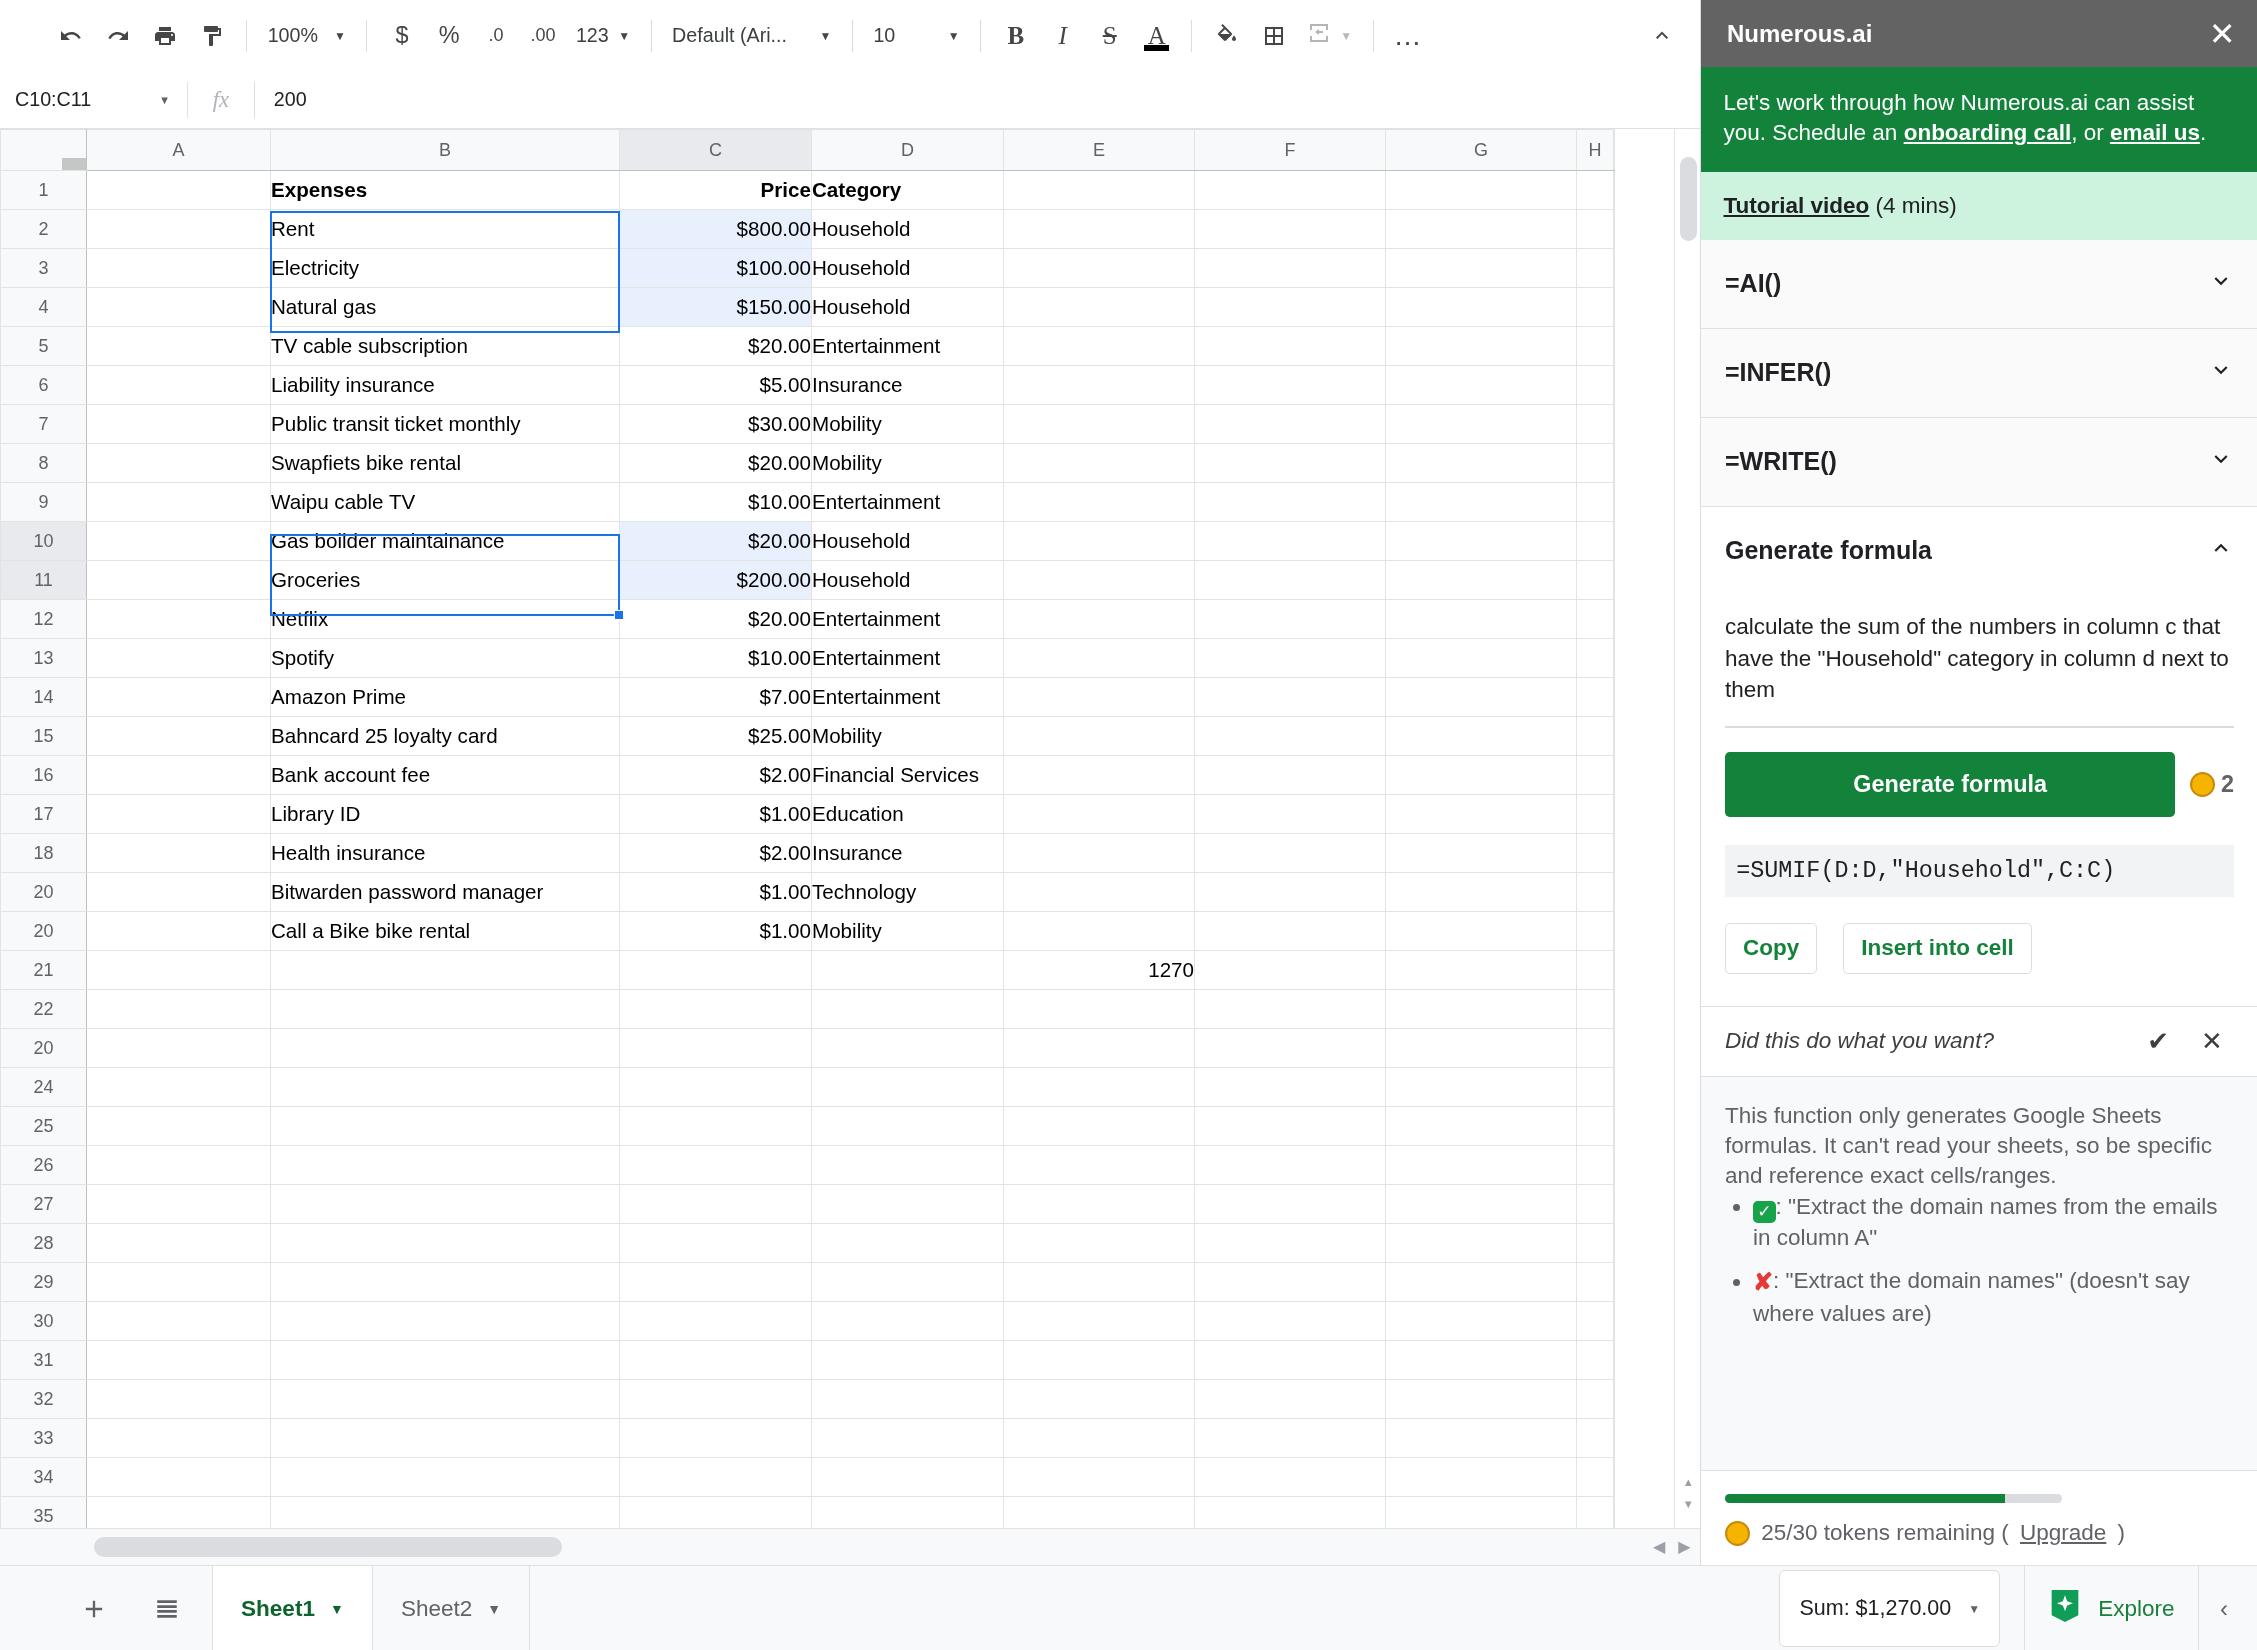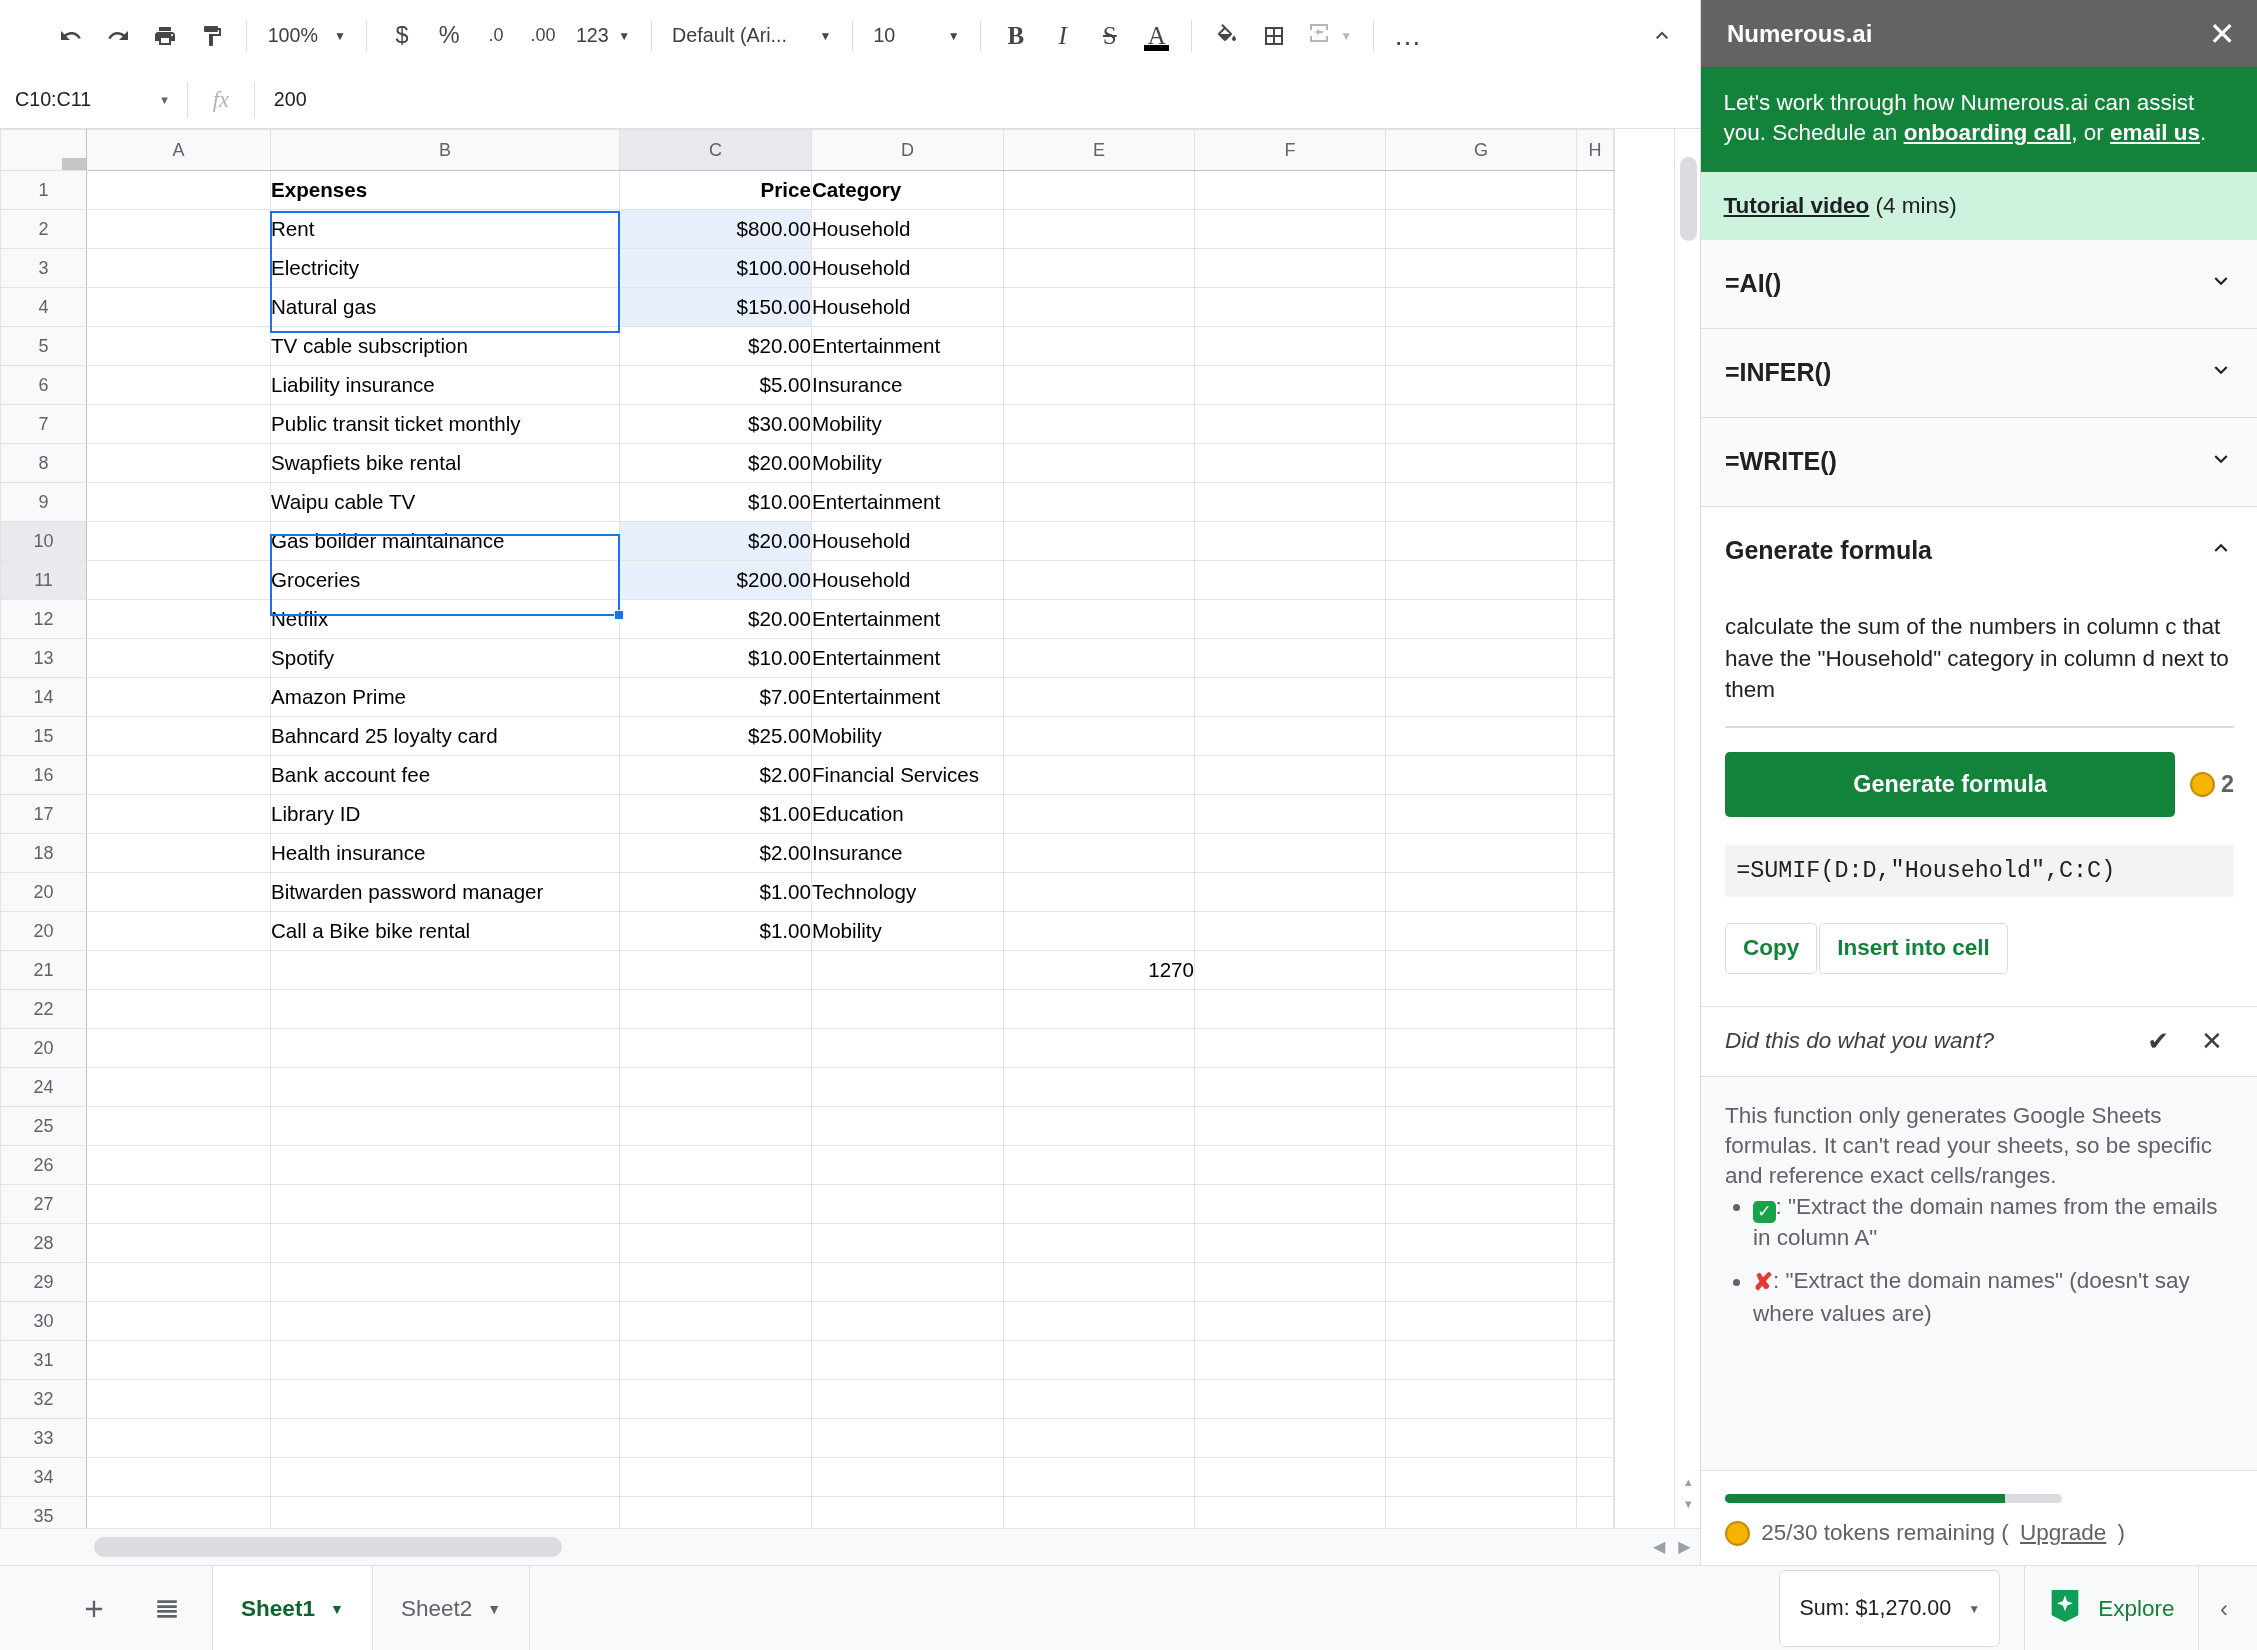--- a/index.html
+++ b/index.html
@@ -174,21 +174,21 @@
     text-align:center; padding: 19px 0; border-radius: 4.7px;
   }
   .coin { width: 25px; height:25px; border-radius:50%; background:#f4b400;
           border: 2.8px solid #c8890b; display:inline-block; vertical-align:middle;}
   .token-inline { display:flex; align-items:center; gap:5.6px; font-size:23.4px; color:#5f6368;
                   font-weight:bold;}
   .formula-out {
     background:#f1f3f4; padding: 13px 11.2px; font-family:"Liberation Mono", monospace;
     font-size: 23.4px; color:#202124; margin-bottom: 26px; white-space: nowrap; overflow:hidden;
   }
-  .btn-row { display:flex; gap: 2px; margin-bottom: 32px; }
+  .btn-row { display:flex; gap: 26px; margin-bottom: 32px; }
   .ghost-btn {
     border:0.9px solid #dadce0; border-radius:4.7px; padding: 11.2px 17px;
     color:#13823b; font-size:22.5px; font-weight:bold; background:#fff;
   }
   .feedback {
     display:flex; align-items:center; justify-content:space-between;
     padding: 19px 24px; border-top:0.9px solid #e0e0e0; border-bottom:0.9px solid #e0e0e0;
   }
   .feedback-q { font-size:22.5px; color:#3c4043;font-style:italic; }
   .fb-icons { display:flex; gap: 32px; color:#3c4043; font-size: 26px; padding-right:11.2px;}

